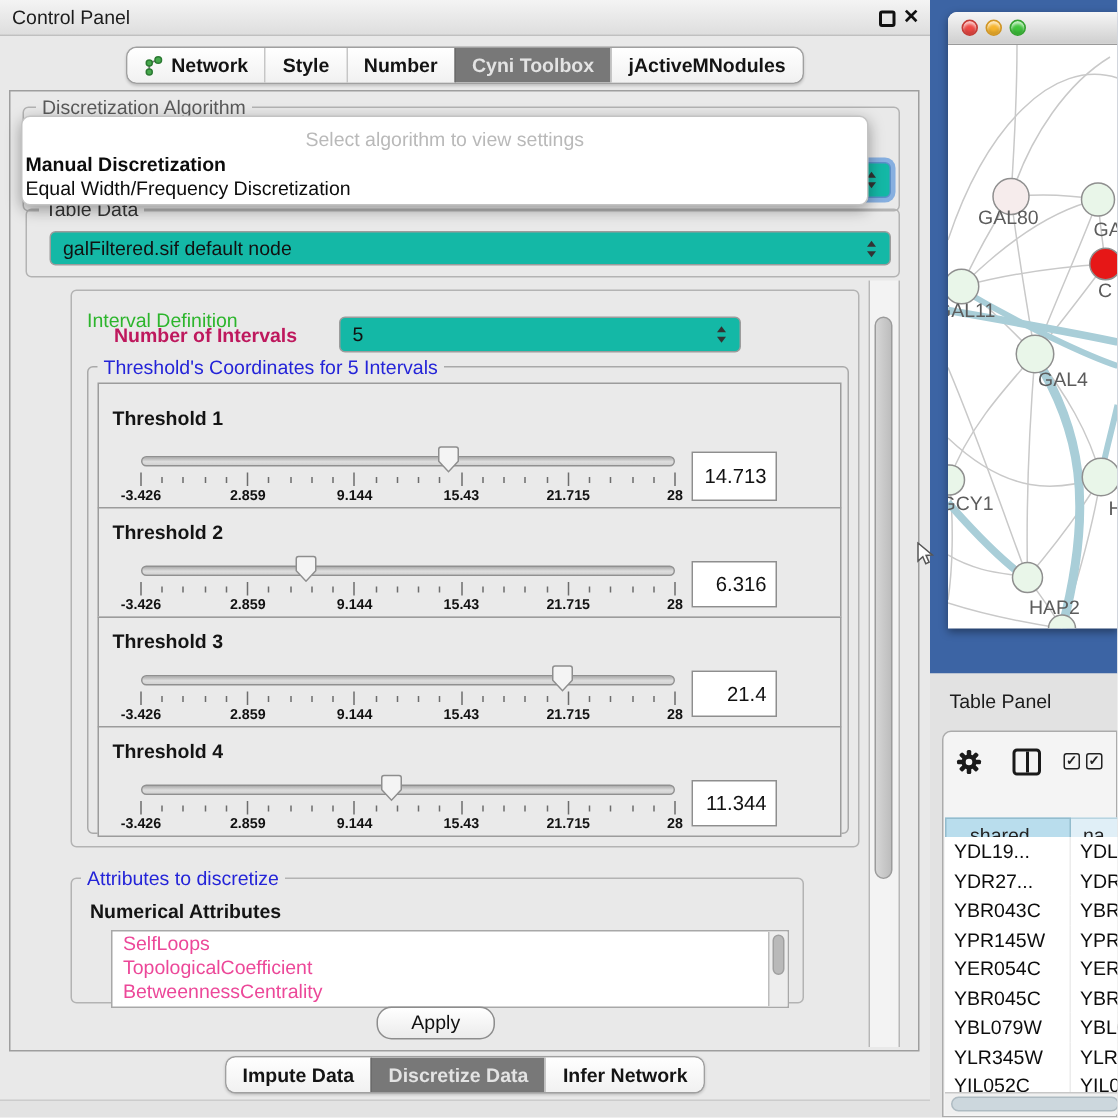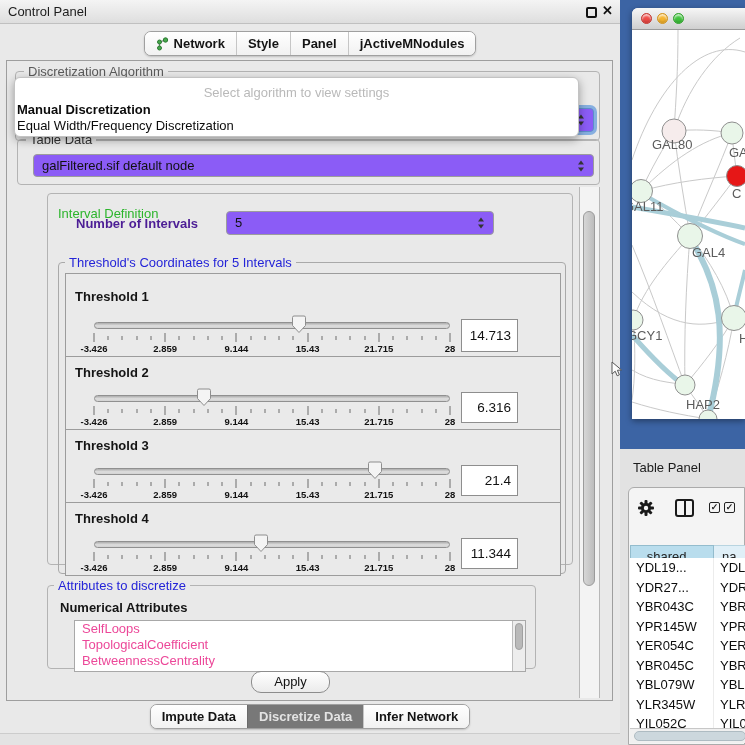--- a/index.html
+++ b/index.html
@@ -27,40 +27,40 @@
   .cp-content { position:absolute; left:6px; top:60px; width:607px; height:641px;
     border:1px solid #9e9e9e; background:#e9e9e9; }
 
   .grp { position:absolute; border:1px solid #b3b3b3; border-radius:4px; }
   .grp-title { position:absolute; top:-8px; left:8px; background:#e9e9e9; padding:0 4px;
     font-size:13px; white-space:nowrap; }
   .title-green { color:#2cb52c;margin-top:20px; }
   .title-blue { color:#2424d8; }
   .title-gray { color:#5a5a5a; }
 
-  .combo { position:absolute; background:#8b5cf6; border:1px solid #9c9c9c; border-radius:4px;
+  .combo { position:absolute; background:#14b8a6; border:1px solid #9c9c9c; border-radius:4px;
     font-size:13px; color:#111; }
   .combo .cval { position:absolute; left:8px; top:3px; white-space:nowrap; }
   .spin { position:absolute; right:8px; top:50%; transform:translateY(-50%); width:7px; height:13px; }
   .spin:before, .spin:after { content:""; position:absolute; left:0; border-left:3.5px solid transparent;
     border-right:3.5px solid transparent; }
   .spin:before { top:1px; border-bottom:4px solid #333; }
   .spin:after { bottom:1px; border-top:4px solid #333; }
   .combo.focus { box-shadow:0 0 0 3px rgba(100,155,220,.75); border-color:#5d8fc9; }
 
   
   .popup { position:absolute; left:7px; top:16px; width:565px; height:60px; background:#fff;
     border:1px solid #c3c3c3; border-radius:6px; box-shadow:0 3px 10px rgba(0,0,0,.35); z-index:40; }
   .popup-hint { position:absolute; top:7px; left:0; width:100%; text-align:center;
     font-size:13px; color:#b9b9b9; }
   .pop-item { position:absolute; left:2px; font-size:13px; color:#0c0c0c; white-space:nowrap; }
   .pop-item.b { font-weight:bold; }
 
   
-  .noi-label { position:absolute; left:28px; top:22px; font-size:13px; font-weight:bold; color:#4c1d95; }
+  .noi-label { position:absolute; left:28px; top:22px; font-size:13px; font-weight:bold; color:#be185d; }
   .thr-boxes { position:absolute; left:6px; top:11px; width:496px; }
   .thr-box { position:relative; width:496px; height:74px; border:1px solid #9c9c9c;
     background:#eaeaea; margin-top:-1px; }
   .thr-box.first { height:84px; }
   .t-label { position:absolute; left:9px; top:8px; font-size:13px; font-weight:bold; color:#141414; }
   .thr-box.first .t-label { top:15px; }
   .t-slider { position:absolute; left:28px; width:356px; top:38px; height:8px; }
   .thr-box.first .t-slider { top:48px; }
   .t-track { position:absolute; left:0; right:0; top:0; height:7px; border:1px solid #909090;
     border-radius:4px; background:linear-gradient(#adadad,#dedede 55%,#d2d2d2); }
@@ -164,21 +164,24 @@
                 <circle cx="3.5" cy="11" r="2" fill="#46a84c" stroke="#2c7a33"></circle>
                 <circle cx="3.5" cy="5" r="2" fill="#46a84c" stroke="#2c7a33"></circle>
                 <circle cx="9.5" cy="3" r="2.2" fill="#46a84c" stroke="#2c7a33"></circle>
               </svg></span>
             <span>Network</span>
           </div>
           <div class="tab">
             <span>Style</span>
           </div>
           <div class="tab">
-            <span>Panel</span>
+            <span>Number</span>
+          </div>
+          <div class="tab selected">
+            <span>Cyni Toolbox</span>
           </div>
           <div class="tab">
             <span>jActiveMNodules</span>
           </div>
         </div>
     </div>
 
     <div class="cp-content">
 
       <div class="grp" style="left:8px; top:10px; width:585px; height:70px;">
@@ -205,21 +208,21 @@
       </div>
 
       <div class="grp" style="left:40px; top:132px; width:526px; height:372px;">
         <span class="grp-title title-green" style="left:6px;">Interval Definition</span>
         <span class="noi-label">Number of Intervals</span>
         <div class="combo" style="left:178px; top:17px; width:268px; height:24px;">
           <span class="cval">5</span>
           <span class="spin"></span>
         </div>
 
-        <div class="grp" style="left:10px; top:50px; width:508px; height:312px; border-color:#a9a9a9;margin-top:18px;">
+        <div class="grp" style="left:10px; top:50px; width:508px; height:312px; border-color:#a9a9a9;">
           <span class="grp-title title-blue" style="left:6px; background:#e9e9e9;">Threshold's Coordinates for 5 Intervals</span>
           <div class="thr-boxes" id="thrBoxes">
               <div class="thr-box first">
                 <div class="t-label">Threshold 1</div>
                 <div class="t-slider">
                   <div class="t-track"></div>
                   <div class="t-thumb" style="left: 57.7197%;"><svg width="16" height="19" viewBox="0 0 16 19">
                       <path d="M1.5,2.5 Q1.5,1 3,1 L13,1 Q14.5,1 14.5,2.5 L14.5,10.5 L8,17.5 L1.5,10.5 Z" fill="#f4f4f4" stroke="#8e8e8e"></path>
                     </svg></div>
                 </div>

